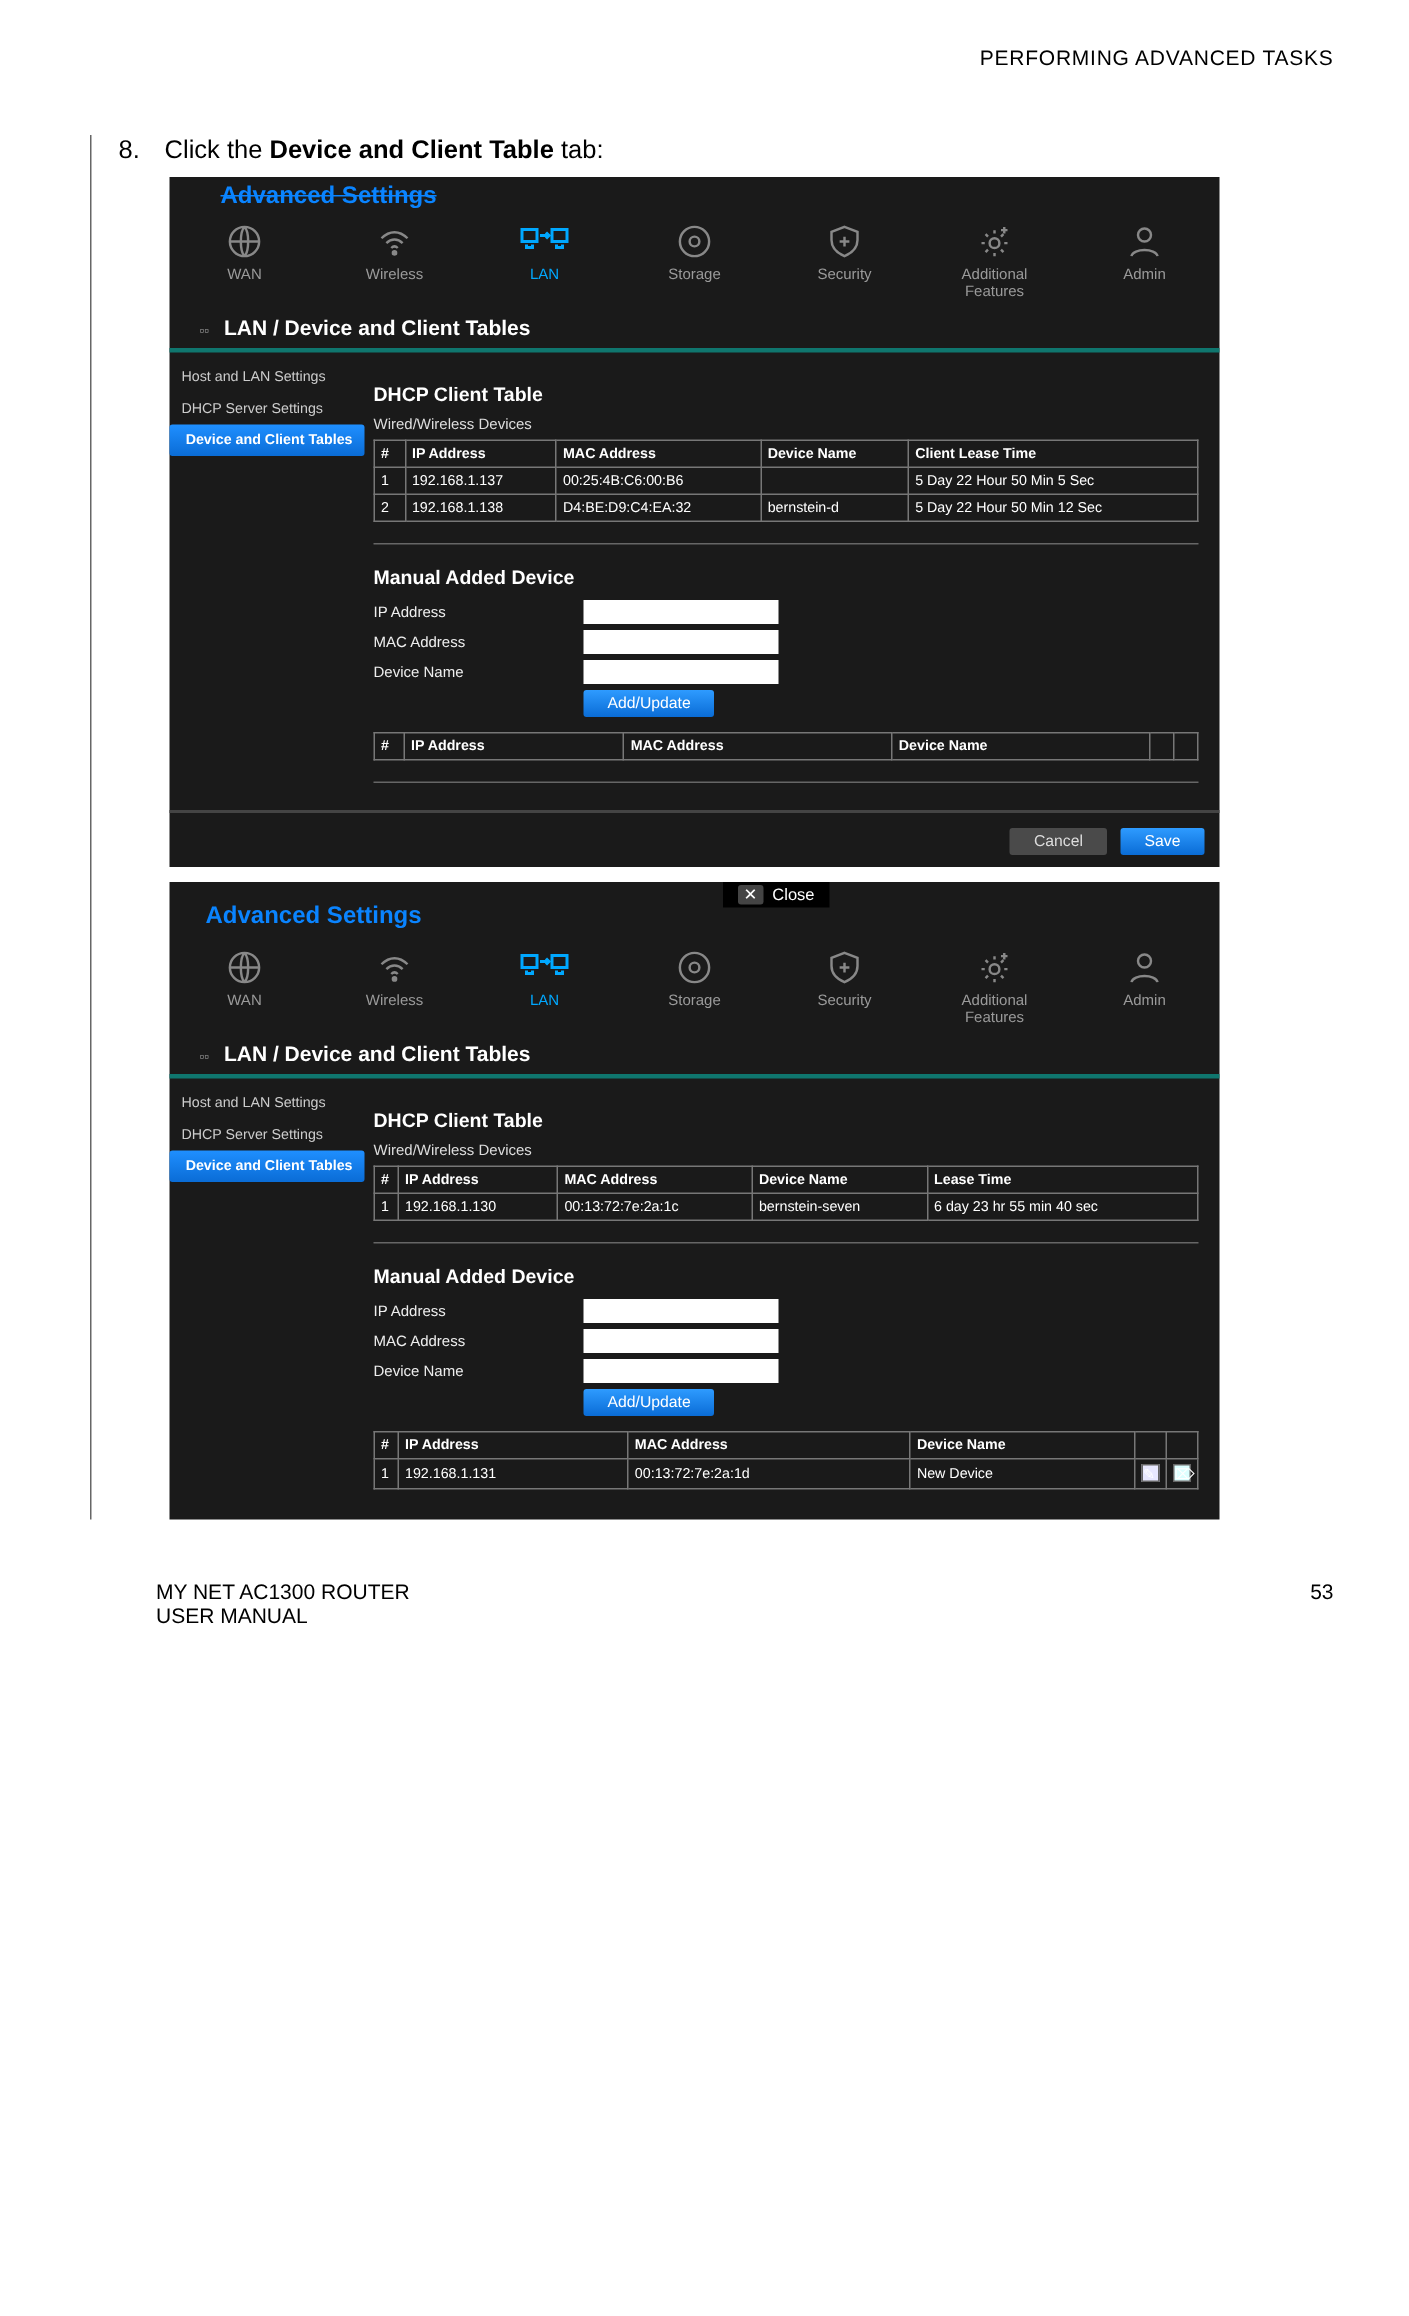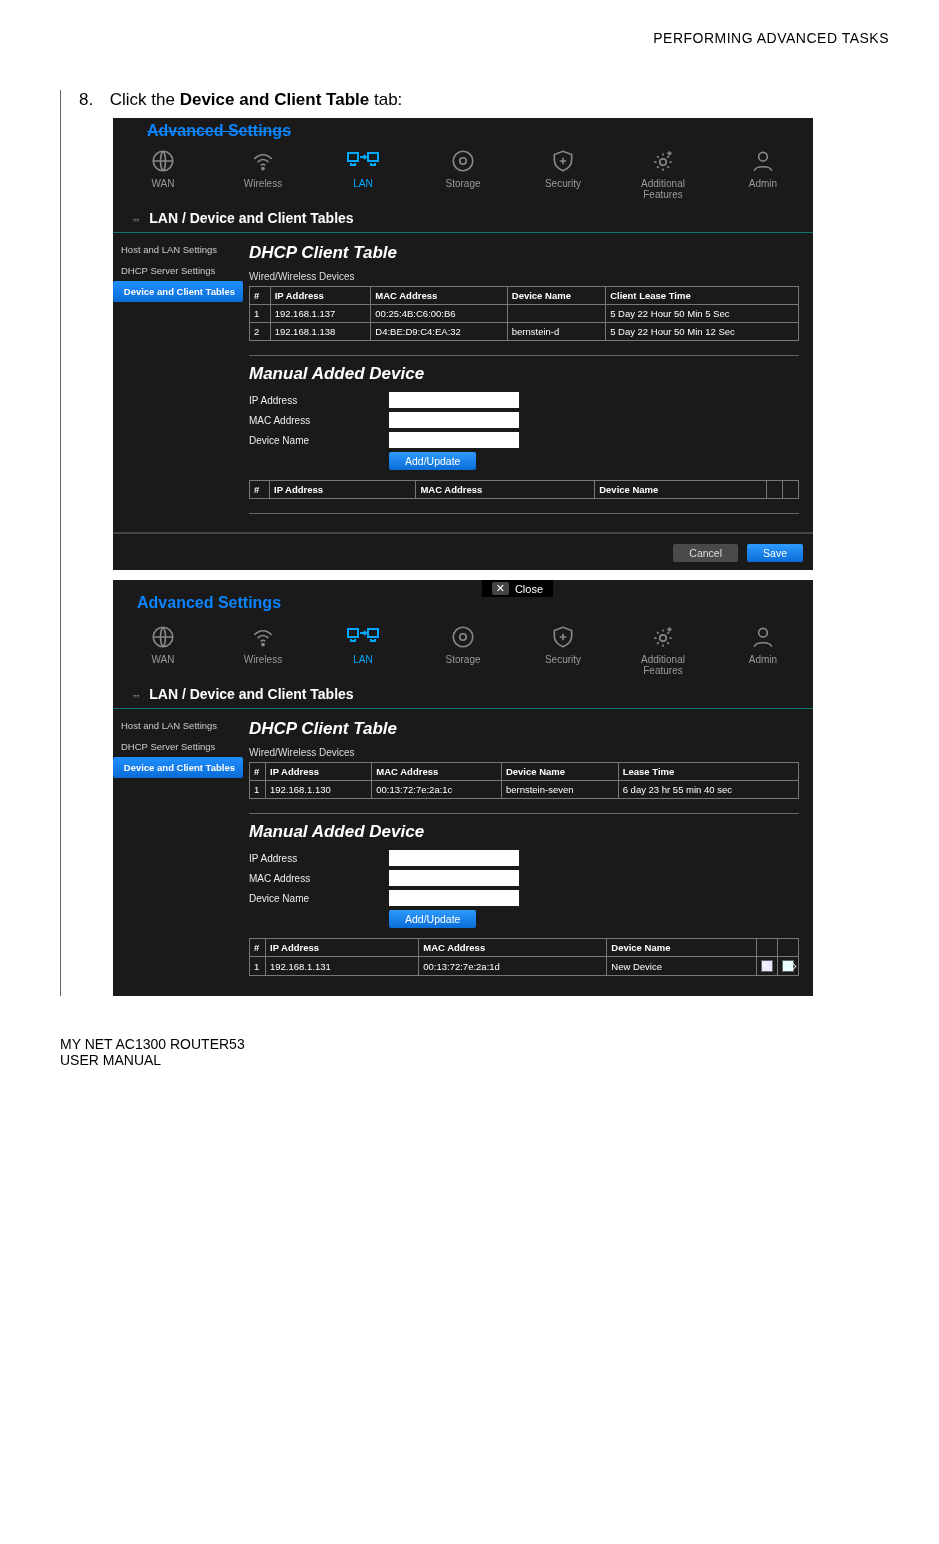--- a/index.html
+++ b/index.html
@@ -17,46 +17,46 @@
   .close-tab { position:absolute; top:0; right:260px; background:#000; padding:2px 10px; font-size:11px; display:flex; align-items:center; gap:6px; }
   .close-tab .x { background:#444; padding:0 4px; border-radius:2px; }
 
   .nav { display:flex; justify-content:space-between; padding: 6px 18px 6px 18px; gap: 36px; }
   .nav-item { flex:1; text-align:center; color:#9a9a9a; font-size:10px; }
   .nav-item .ico { height:30px; display:flex; align-items:center; justify-content:center; margin-bottom:2px; }
   .nav-item.active { color:#00a8ff; }
   .nav-item svg { stroke:#888; fill:none; }
   .nav-item.active svg { stroke:#00a8ff; }
 
-  .section-title { font-weight:bold; font-size:14px; padding: 4px 10px 6px 20px; border-bottom:1px solid #0f766e;}
+  .section-title { font-weight:bold; font-size:14px; padding: 4px 10px 6px 20px; border-bottom:3px solid #0f766e;}
   .content-row { display:flex; }
   .sidebar { width:130px; padding: 6px 0; font-size: 9.5px; }
   .side-item { padding:5px 8px; color:#ccc; }
   .side-item.active { background: linear-gradient(#1f8fff,#0a6cd6); color:#fff; font-weight:bold; border-radius:2px;text-align:right; }
   .main { flex:1; padding: 6px 14px 10px 6px; }
-  .sub-h { font-weight:bold; font-size:17px; margin: 4px 0 8px 0; font-style: italic; }
+  .sub-h { font-weight:bold; font-size:13px; margin: 14px 0 8px 0; }
   .sub-cap { font-size:10px; color:#ddd; margin-bottom:4px; }
 
   table.dev { width:100%; border-collapse:collapse; font-size:9.5px; margin-bottom:10px; }
   table.dev th, table.dev td { border:1px solid #777; padding:3px 4px; text-align:left; color:#fff; }
   table.dev th { font-weight:bold; }
 
   .hr { border-top:1px solid #666; margin: 14px 0 8px 0; }
   .form-row { display:flex; align-items:center; margin:4px 0; font-size:10px;}
   .form-row label { width:140px; color:#eee; }
   .form-row input { background:#fff; border:none; height:16px; width:130px; }
   .btn { display:inline-block; padding:3px 16px; border-radius:2px; font-size:10.5px; text-align:center; }
   .btn-primary { background: linear-gradient(#2e9bff,#0a6cd6); color:#fff; }
   .btn-cancel { background:#4a4a4a; color:#ddd; }
   .btn-row { text-align:right; padding: 10px 10px 8px 0; border-top:2px solid #444;}
 
   .icon-cell { width:16px; text-align:center; }
   .mini-ico { display:inline-block; width:12px; height:12px; background:#ccc; border:1px solid #666; }
 
-  .footer { display:flex; justify-content:flex-start; margin-top: 40px; font-size:14px; }
+  .footer { display:flex; justify-content:space-between; margin-top: 40px; font-size:14px;margin-left:44px; }
 </style>
 </head>
 <body>
 
 <div class="page-header">PERFORMING ADVANCED TASKS</div>
 
 <div class="left-border">
 
   <div class="step">
     <span class="num">8.</span>

